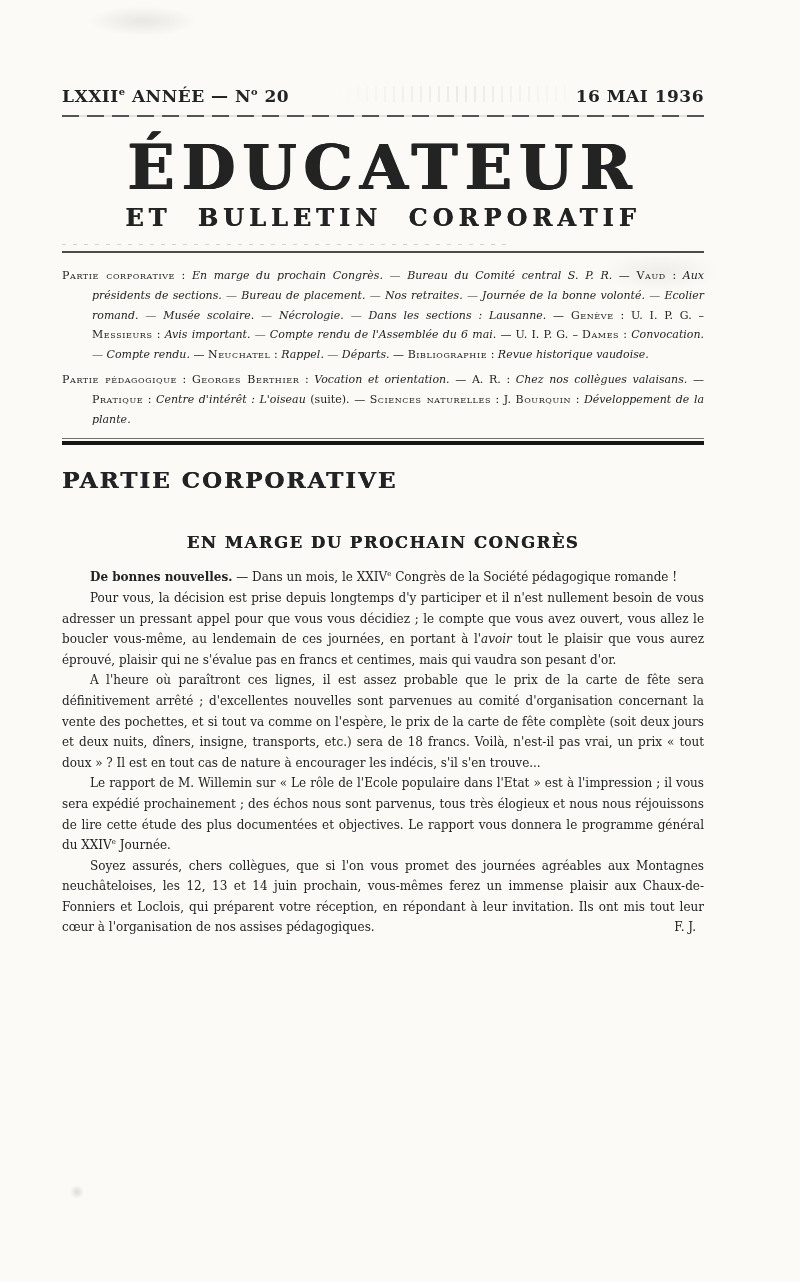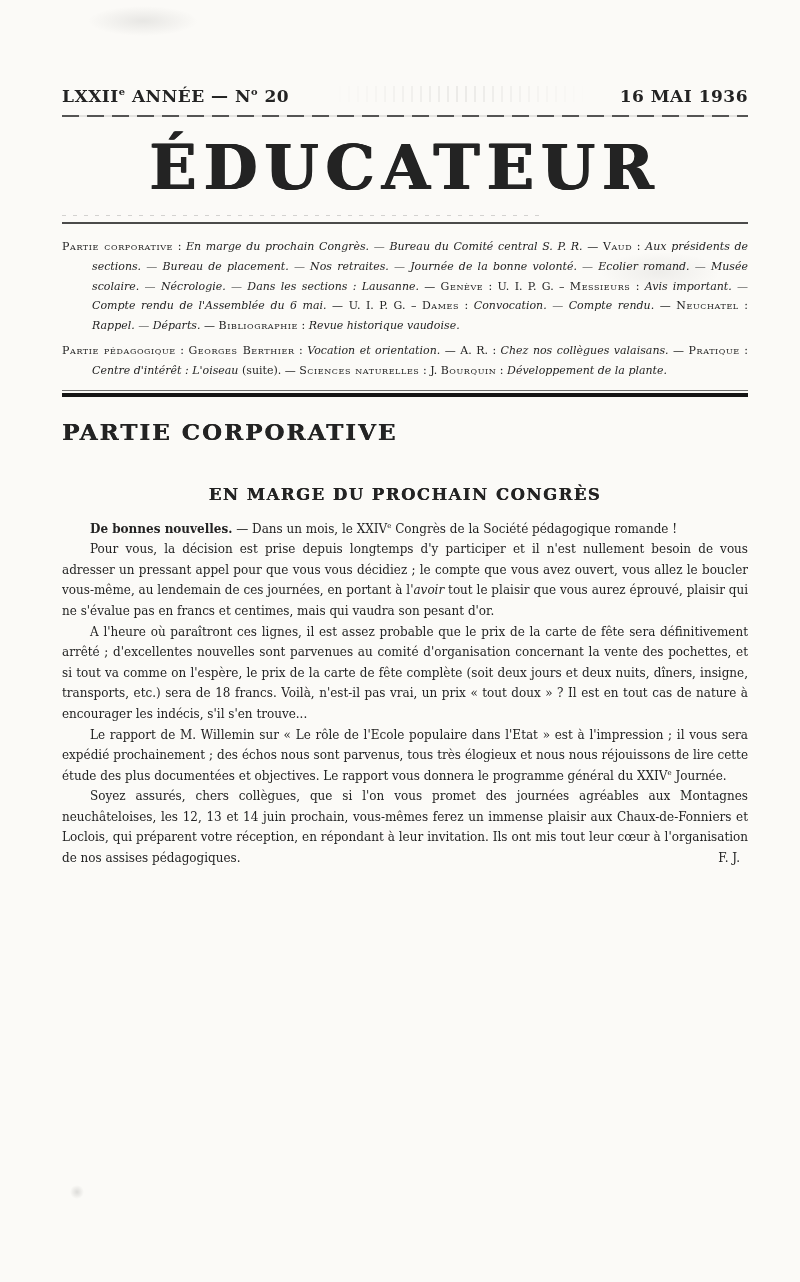--- a/index.html
+++ b/index.html
@@ -2,21 +2,21 @@
 <html lang="fr"><head>
 <meta charset="utf-8">
 <style>
   html,body{margin:0;padding:0;}
   body{
     width:800px;height:1282px;overflow:hidden;position:relative;
     background:#fbfaf7;color:#232323;
     font-family:"DejaVu Serif","Liberation Serif",serif;
     -webkit-font-smoothing:antialiased;
   }
-  .page{position:relative;width:100%;height:100%;padding:0 52px 0 62px;box-sizing:border-box;}
+  .page{position:relative;width:100%;height:100%;padding:0 96px 0 62px;box-sizing:border-box;}
   
   .issue-row{display:flex;justify-content:space-between;align-items:baseline;padding-top:86px;
     font-size:17px;font-weight:bold;letter-spacing:.5px;}
   .rule-dashed{margin-top:9px;height:2px;opacity:.8;
     background:repeating-linear-gradient(90deg,#2b2b2b 0 17px,rgba(0,0,0,.12) 17px 25px);}
   .masthead-title{margin-top:16px;text-align:center;font-size:62px;line-height:70px;font-weight:bold;
     letter-spacing:7px;text-shadow:.7px 0 0 currentColor,-.7px 0 0 currentColor;}
   .masthead-subtitle{margin-top:0;text-align:center;font-size:24px;font-weight:bold;
     letter-spacing:5px;word-spacing:13px;text-shadow:.4px 0 0 currentColor;}
   .rule-dotted{margin-top:12px;height:1px;width:70%;opacity:.22;
@@ -67,20 +67,21 @@
   <div class="smudge sm4"></div>
 
   <div class="issue-row">
     <span><span>LXXII</span><span class="sup">e</span><span> ANNÉE — N</span><span class="sup">o</span><span> 20</span></span>
     <span>16 MAI 1936</span>
   </div>
 
   <div class="rule-dashed"></div>
 
   <div class="masthead-title">ÉDUCATEUR</div>
+  <div class="masthead-subtitle">ET BULLETIN CORPORATIF</div>
 
   <div class="rule-dotted"></div>
   <div class="rule-thin"></div>
 
 
   <div class="sommaire-entries">
     <p class="sommaire-entry"><span class="sc">Partie corporative</span><span> : </span><span class="i">En marge du prochain Congrès. — Bureau du Comité central S. P. R.</span><span> — </span><span class="sc">Vaud</span><span> : </span><span class="i">Aux présidents de sections. — Bureau de placement. — Nos retraites. — Journée de la bonne volonté. — Ecolier romand. — Musée scolaire. — Nécrologie. — Dans les sections : Lausanne.</span><span> — </span><span class="sc">Genève</span><span> : U. I. P. G. – </span><span class="sc">Messieurs</span><span> : </span><span class="i">Avis important. — Compte rendu de l'Assemblée du 6 mai.</span><span> — U. I. P. G. – </span><span class="sc">Dames</span><span> : </span><span class="i">Convocation. — Compte rendu.</span><span> — </span><span class="sc">Neuchatel</span><span> : </span><span class="i">Rappel. — Départs.</span><span> — </span><span class="sc">Bibliographie</span><span> : </span><span class="i">Revue historique vaudoise.</span></p>
     <p class="sommaire-entry"><span class="sc">Partie pédagogique</span><span> : </span><span class="sc">Georges Berthier</span><span> : </span><span class="i">Vocation et orientation.</span><span> — A. R. : </span><span class="i">Chez nos collègues valaisans.</span><span> — </span><span class="sc">Pratique</span><span> : </span><span class="i">Centre d'intérêt : L'oiseau</span><span> (suite). — </span><span class="sc">Sciences naturelles</span><span> : J. </span><span class="sc">Bourquin</span><span> : </span><span class="i">Développement de la plante.</span></p>
   </div>
 

